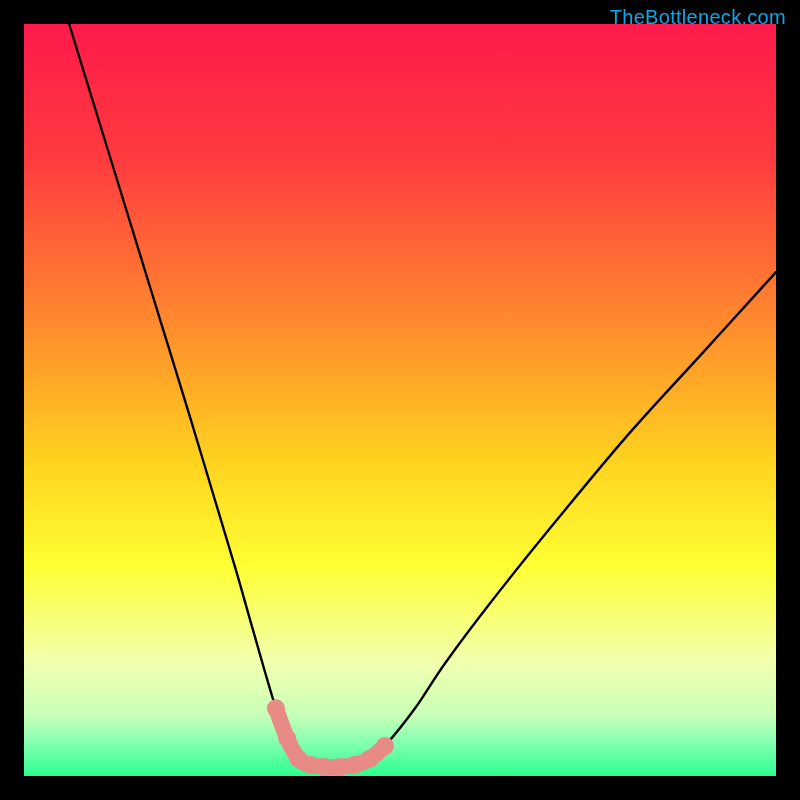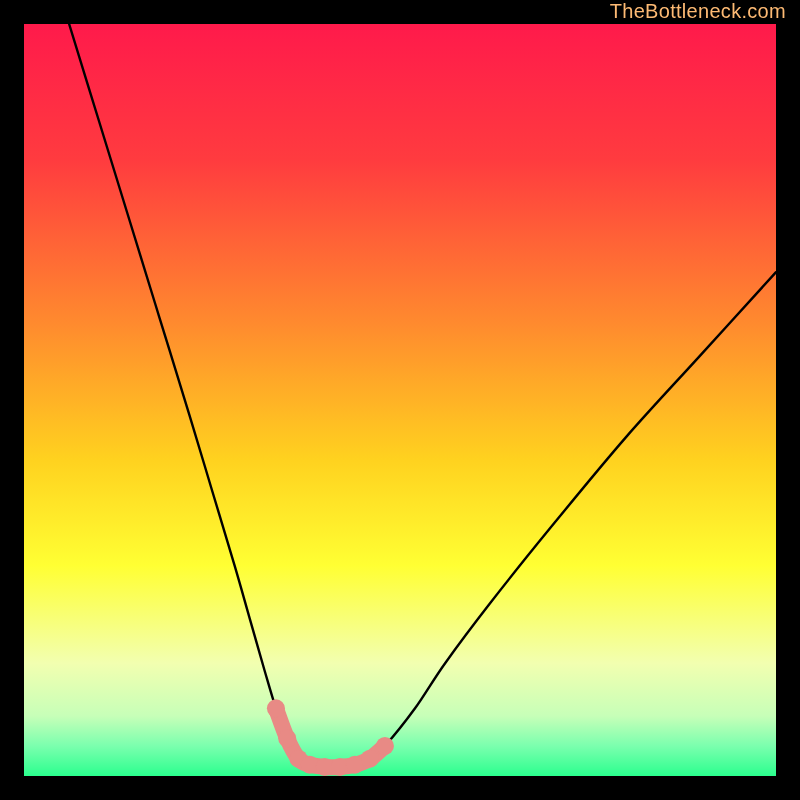--- a/index.html
+++ b/index.html
@@ -22,23 +22,23 @@
   .plot {
     position: absolute;
     top: 24px;
     left: 24px;
     width: 752px;
     height: 752px;
     overflow: hidden;
   }
   .watermark {
     position: absolute;
-    top: 0;
+    top: 6px;
     right: 14px;
-    color: #fdba74;
+    color: #0ea5e9;
     font-size: 20px;
     font-weight: 400;
     letter-spacing: 0.3px;
     z-index: 10;
   }
   svg {
     display: block;
   }
 </style>
 </head>

